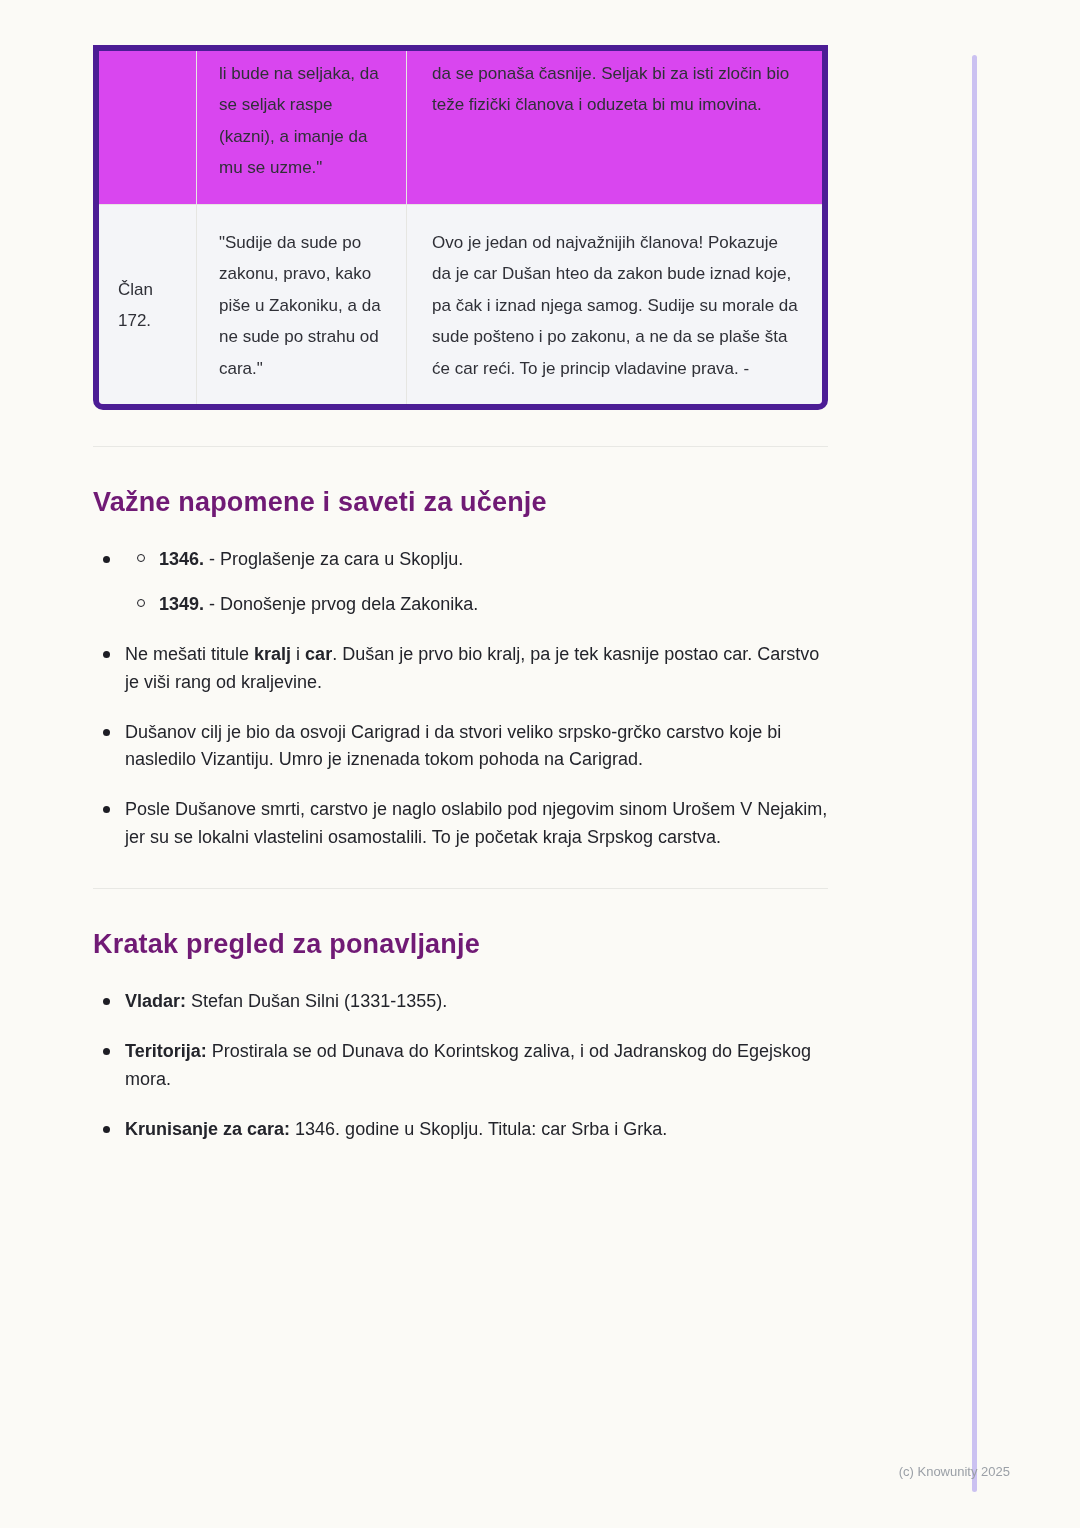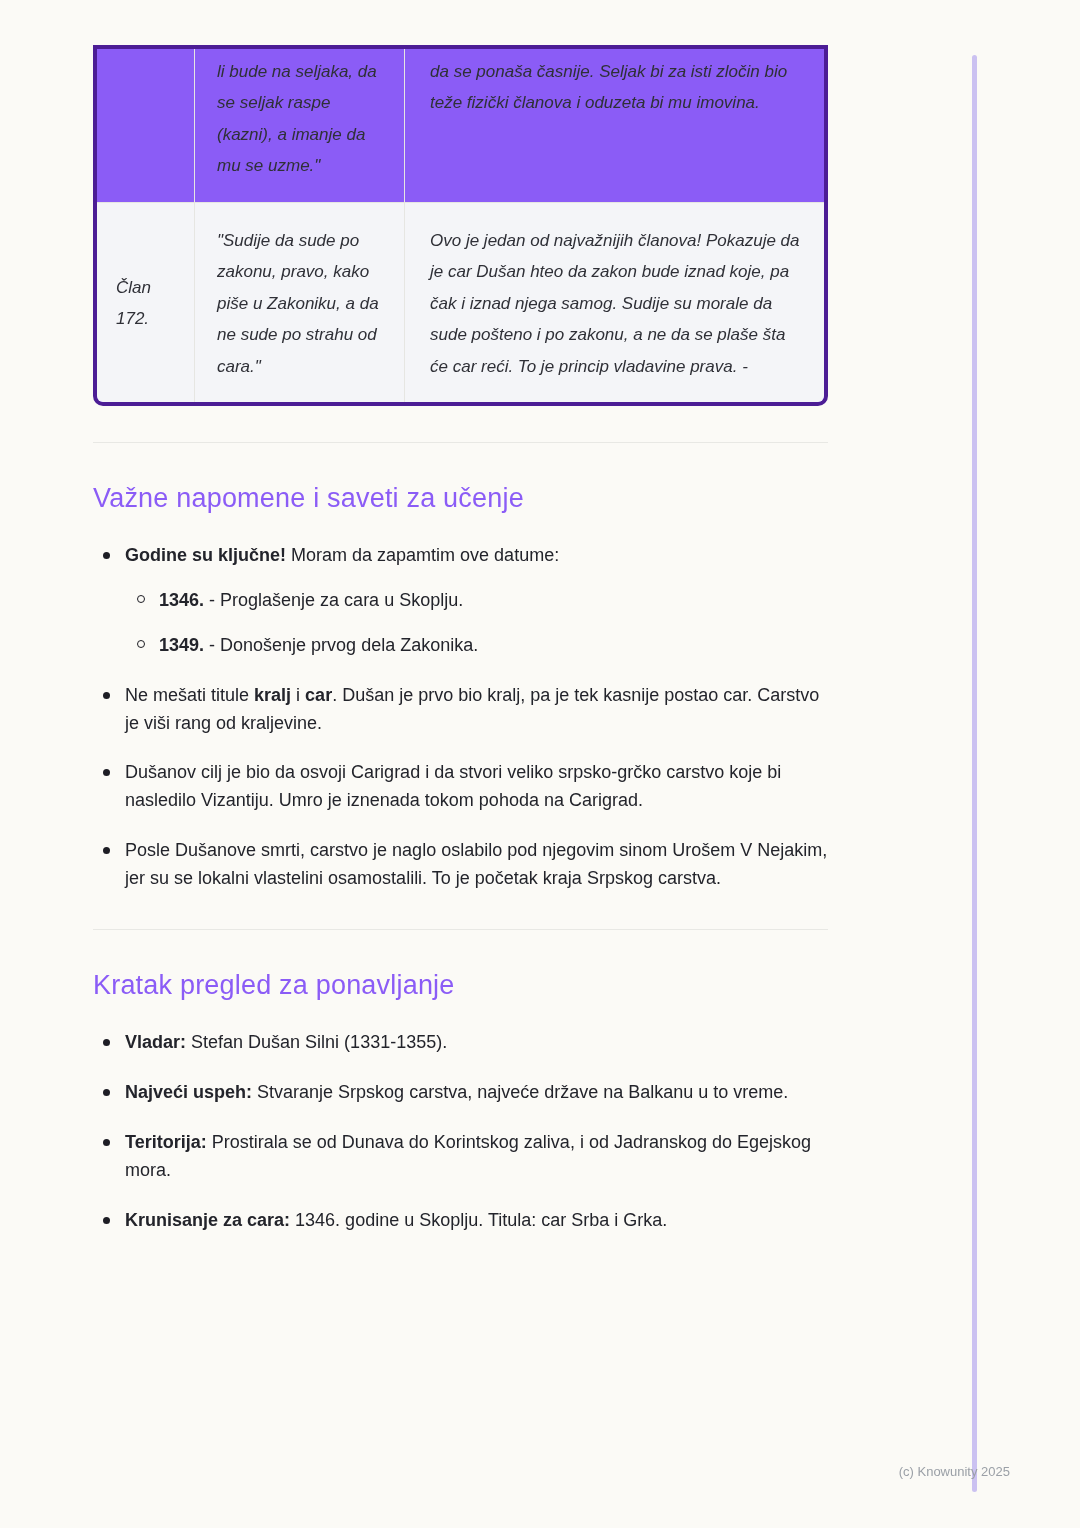--- a/index.html
+++ b/index.html
@@ -13,25 +13,24 @@
   }
   .content {
     position: absolute;
     left: 93px; top: 0;
     width: 735px;
   }
 
   
   .article-table {
     margin-top: 45px;
-    border: 4px solid #4c1d95;
+    border: 6px solid #4c1d95;
     border-radius: 0 0 10px 10px;
     overflow: hidden;
-    background: #8b5cf6;
-    font-style: italic;
+    background: #d946ef;
   }
   .t-row {
     display: grid;
     grid-template-columns: 97px 210px 1fr;
   }
   .t-row + .t-row { border-top: 1px solid #e6e6e2; }
   .t-row.alt { background: #f4f5f8; }
   .t-cell {
     font-size: 17px;
     line-height: 1.85;
@@ -42,22 +41,22 @@
   .t-cell:first-child { border-left: none; }
   .row-top .t-cell { padding-top: 7px; }
   .c-label { padding-left: 19px; padding-right: 10px; display: flex; align-items: center; }
   .c-expl { padding-left: 25px; }
 
   
   .divider { height: 1px; background: #e8e8e4; margin-top: 36px; }
   .section-title {
     margin: 40px 0 28px 0;
     font-size: 27px;
-    font-weight: 400;
-    color: #8b5cf6;
+    font-weight: 700;
+    color: #701a75;
     letter-spacing: 0.2px;
   }
 
   
   .b-list { list-style: none; }
   .b-item {
     position: relative;
     padding-left: 32px;
     font-size: 18px;
     line-height: 1.55;
@@ -120,38 +119,36 @@
       <div class="t-cell c-expl">Ovo je jedan od najvažnijih članova! Pokazuje da je car Dušan hteo da zakon bude iznad koje, pa čak i iznad njega samog. Sudije su morale da sude pošteno i po zakonu, a ne da se plaše šta će car reći. To je princip vladavine prava. -</div>
     </div>
   </div>
 
   <div class="divider"></div>
 
   <h2 class="section-title">Važne napomene i saveti za učenje</h2>
 
   <ul class="b-list">
     <li class="b-item">
-      <span><span class="bold">Godine su ključne!</span><span> Moram da zapamtim ove datume:</span></span>
       <ul class="sub-list">
         <li class="sub-item"><span class="bold">1346.</span><span> - Proglašenje za cara u Skoplju.</span></li>
         <li class="sub-item"><span class="bold">1349.</span><span> - Donošenje prvog dela Zakonika.</span></li>
       </ul>
     </li>
     <li class="b-item"><span>Ne mešati titule </span><span class="bold">kralj</span><span> i </span><span class="bold">car</span><span>. Dušan je prvo bio kralj, pa je tek kasnije postao car. Carstvo je viši rang od kraljevine.</span></li>
     <li class="b-item">Dušanov cilj je bio da osvoji Carigrad i da stvori veliko srpsko-grčko carstvo koje bi nasledilo Vizantiju. Umro je iznenada tokom pohoda na Carigrad.</li>
     <li class="b-item">Posle Dušanove smrti, carstvo je naglo oslabilo pod njegovim sinom Urošem V Nejakim, jer su se lokalni vlastelini osamostalili. To je početak kraja Srpskog carstva.</li>
   </ul>
 
   <div class="divider"></div>
 
   <h2 class="section-title">Kratak pregled za ponavljanje</h2>
 
   <ul class="b-list">
     <li class="b-item"><span class="bold">Vladar:</span><span> Stefan Dušan Silni (1331-1355).</span></li>
-    <li class="b-item"><span class="bold">Najveći uspeh:</span><span> Stvaranje Srpskog carstva, najveće države na Balkanu u to vreme.</span></li>
     <li class="b-item"><span class="bold">Teritorija:</span><span> Prostirala se od Dunava do Korintskog zaliva, i od Jadranskog do Egejskog mora.</span></li>
     <li class="b-item"><span class="bold">Krunisanje za cara:</span><span> 1346. godine u Skoplju. Titula: car Srba i Grka.</span></li>
   </ul>
 
 </div>
 
 <div class="scrollbar"></div>
 
 <div class="footer">(c) Knowunity 2025</div>
 

